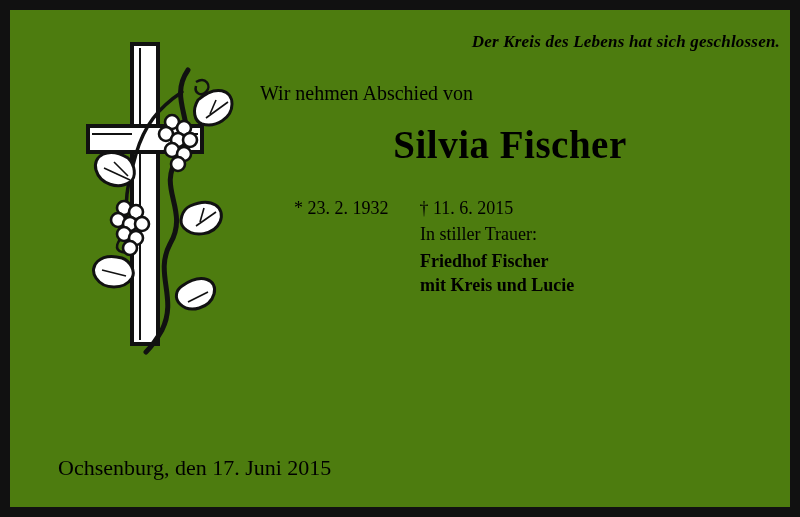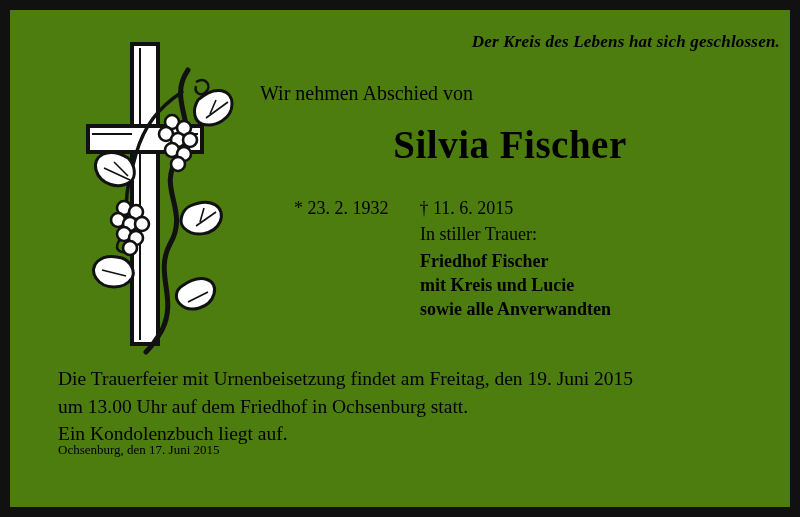--- a/index.html
+++ b/index.html
@@ -117,22 +117,22 @@
     width: 710px;
     font-size: 19.5px;
     line-height: 1.42;
     color: #000;
   }
 
   
   .place-date {
     position: absolute;
     left: 48px;
-    top: 432px;
-    font-size: 13px;
+    top: 445px;
+    font-size: 22px;
     color: #000;
   }
 </style>
 </head>
 <body>
 
 <div class="obituary">
   <div class="inner">
 
     <div class="motif">
@@ -204,25 +204,19 @@
     <div class="dates">
       <span>* 23. 2. 1932</span>
       <span class="date-sep"></span>
       <span>† 11. 6. 2015</span>
     </div>
 
     <div class="mourn-block">
       <div class="mourn-head">In stiller Trauer:</div>
       <div class="mourn-line">Friedhof Fischer</div>
       <div class="mourn-line">mit Kreis und Lucie</div>
-      <div class="mourn-line">sowie alle Anverwandten</div>
     </div>
 
-    <div class="ceremony">
-      <div>Die Trauerfeier mit Urnenbeisetzung findet am Freitag, den 19. Juni 2015</div>
-      <div>um 13.00 Uhr auf dem Friedhof in Ochsenburg statt.</div>
-      <div>Ein Kondolenzbuch liegt auf.</div>
-    </div>
 
     <div class="place-date">Ochsenburg, den 17. Juni 2015</div>
 
   </div>
 </div>
 
 </body></html>

